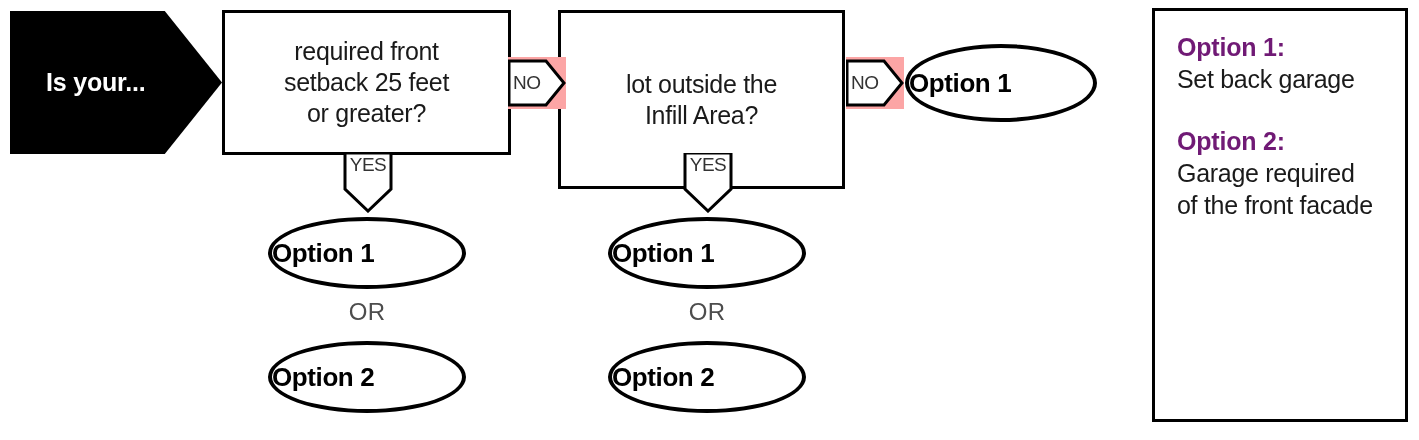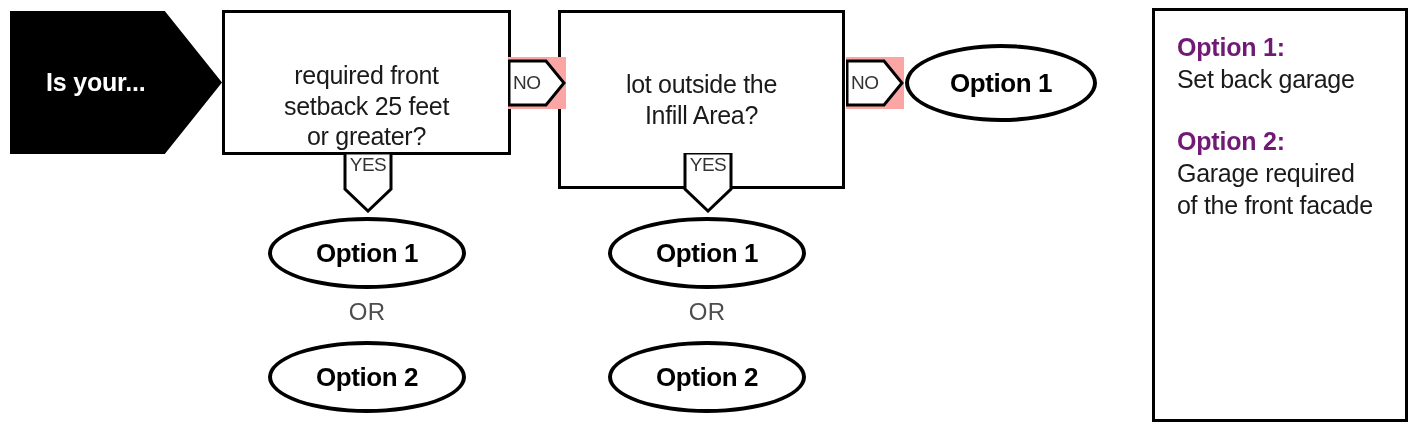--- a/index.html
+++ b/index.html
@@ -52,21 +52,21 @@
     text-align: center;
   }
   .decision-text {
     font-size: 25px;
     line-height: 1.23;
     color: #1a1a1a;
     font-weight: 300;
     letter-spacing: -0.3px;
     padding: 0 6px;
   }
-  #box-setback { left: 222px; top: 10px; width: 289px; height: 145px; align-items: flex-end; }
+  #box-setback { left: 222px; top: 10px; width: 289px; height: 145px; }
   #box-infill  { left: 558px; top: 10px; width: 287px; height: 179px; }
 
   
   .no-arrow {
     width: 58px;
     height: 52px;
     background: #fca5a5;
     border: 0;
     display: flex;
     align-items: center;
@@ -110,21 +110,21 @@
   #yes-2 { left: 683px; top: 153px; }
 
   
   .oval {
     background: #ffffff;
     border: 4px solid #000000;
     border-radius: 50%;
     box-sizing: border-box;
     display: flex;
     align-items: center;
-    justify-content: center;
+    justify-content: flex-start;
   }
   .oval-label {
     font-size: 26px;
     font-weight: bold;
     color: #000000;
     letter-spacing: -0.4px;
     white-space: nowrap;
   }
   #oval-a1 { left: 268px; top: 217px; width: 198px; height: 72px; }
   #oval-a2 { left: 268px; top: 341px; width: 198px; height: 72px; }

